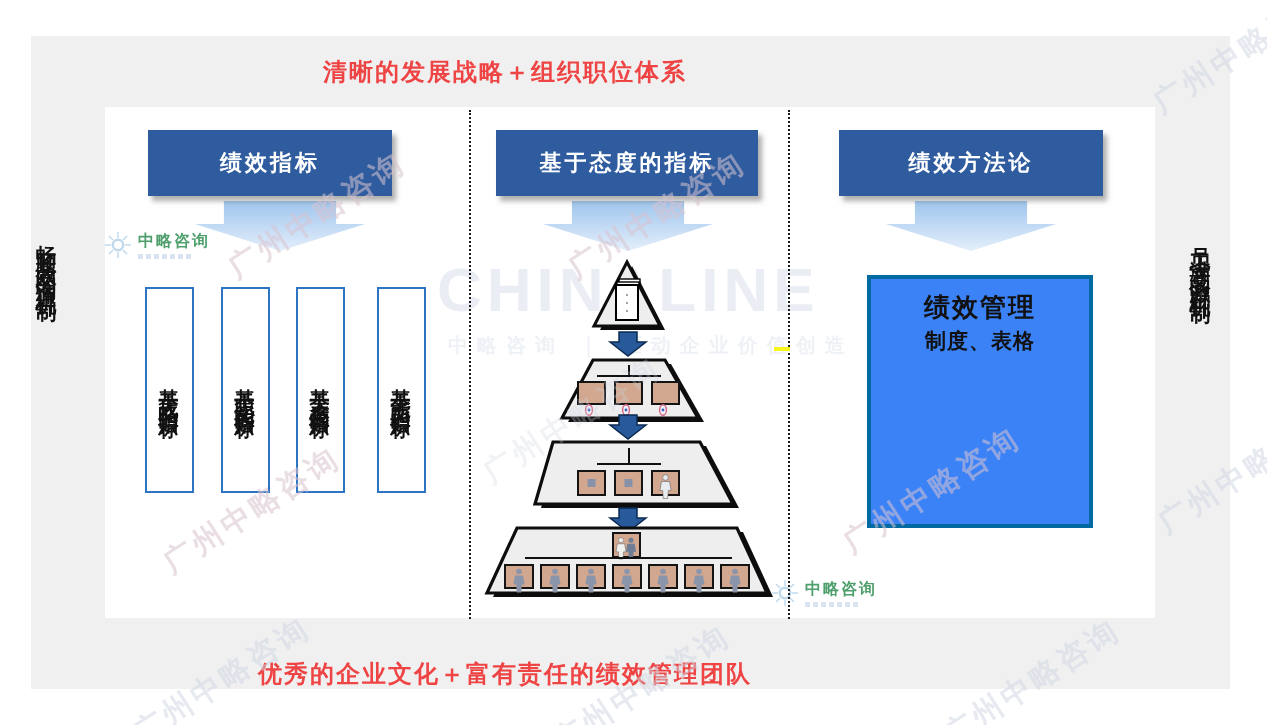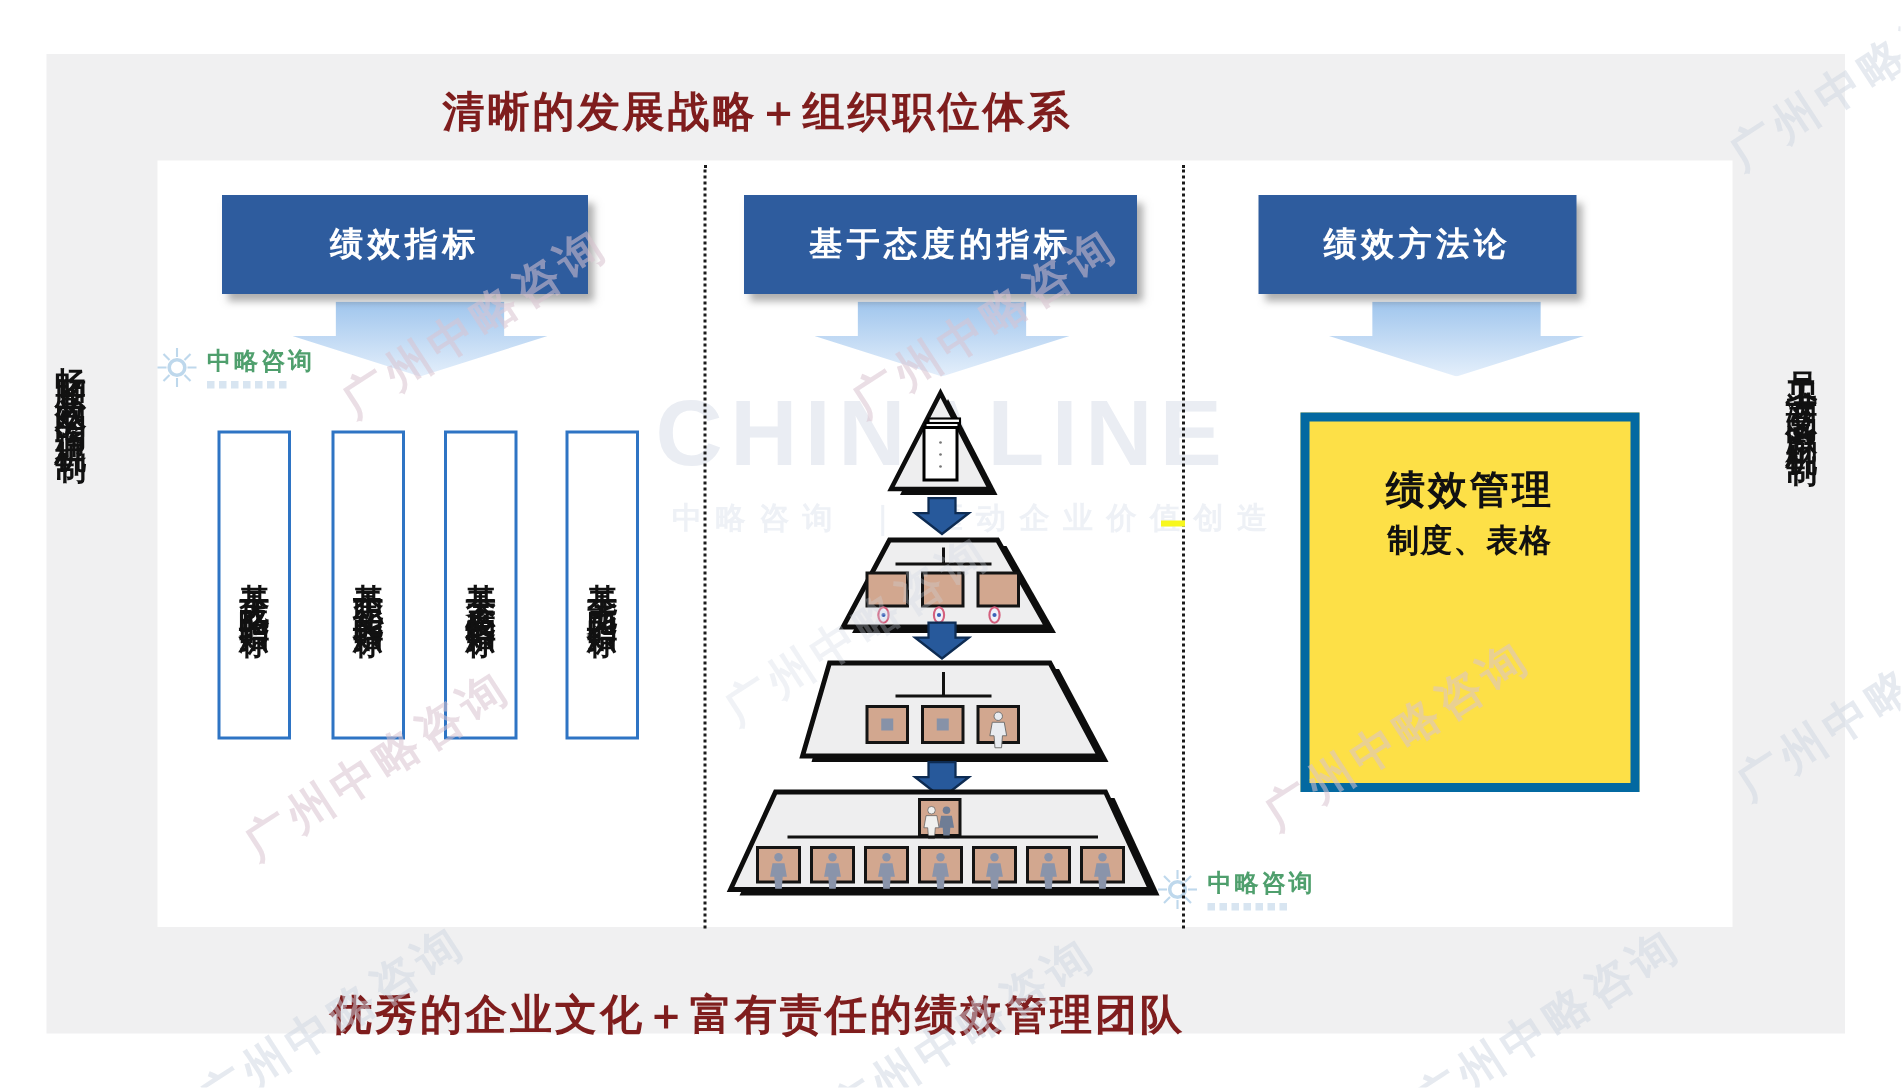--- a/index.html
+++ b/index.html
@@ -3,56 +3,56 @@
 <meta charset="utf-8">
 <style>
   * { margin:0; padding:0; box-sizing:border-box; }
   html,body { width:1267px; height:725px; background:#ffffff; overflow:hidden;
     font-family:"Liberation Sans","DejaVu Sans",sans-serif; position:relative; }
   .abs { position:absolute; }
 
   .panel { left:31px; top:36px; width:1199px; height:653px; background:#f0f0f1; z-index:0; }
   .inner { left:105px; top:107px; width:1050px; height:511px; background:#ffffff; z-index:1; }
 
-  .banner { left:0; width:1010px; text-align:center; font-weight:bold; font-size:28px;
-    color:#7f1d1d; letter-spacing:2px; z-index:4; }
+  .banner { left:0; width:1010px; text-align:center; font-weight:bold; font-size:24px;
+    color:#ef4444; letter-spacing:2px; z-index:4; }
   .banner.top { top:56px; }
   .banner.bottom { top:658px; }
 
   .side-label { writing-mode:vertical-rl; text-orientation:upright; font-weight:bold;
     font-size:21px; color:#111; letter-spacing:7px; z-index:4; }
   .side-label.left  { left:32px;   top:228px; height:280px; }
   .side-label.right { left:1186px; top:230px; height:280px; }
 
   .sep { top:110px; height:509px; width:0; border-left:2.5px dotted #1b1b1b; z-index:3; }
   .sep.s1 { left:469px; } .sep.s2 { left:788px; }
 
   .col-header { top:130px; height:66px; background:#2e5c9e; color:#ffffff; font-weight:bold;
     font-size:22px; letter-spacing:3px; display:flex; align-items:center; justify-content:center;
     box-shadow:4px 5px 5px rgba(95,95,95,.5); z-index:4; }
   .col-header.c1 { left:148px; width:244px; }
   .col-header.c2 { left:496px; width:262px; }
-  .col-header.c3 { left:839px; width:212px; }
+  .col-header.c3 { left:839px; width:264px; }
 
   .big-arrow { top:201px; width:170px; height:50px; z-index:3;
     background:linear-gradient(to bottom,#9fc5ed,#e4effb);
     clip-path:polygon(17% 0,83% 0,83% 46%,100% 46%,50% 100%,0 46%,17% 46%); }
   .big-arrow.a1 { left:195px; } .big-arrow.a2 { left:543px; } .big-arrow.a3 { left:886px; }
 
   .ind-box { top:287px; width:49px; height:206px; background:#ffffff; border:2px solid #2e74c4;
     display:flex; align-items:center; justify-content:center; z-index:4; }
   .ind-box span { writing-mode:vertical-rl; text-orientation:upright; font-weight:bold;
     font-size:20px; letter-spacing:5px; color:#111; }
   .ind-box.b1 { left:145px; } .ind-box.b2 { left:221px; }
   .ind-box.b3 { left:296px; } .ind-box.b4 { left:377px; }
 
   .pyramid { left:470px; top:252px; z-index:4; }
 
-  .method-box { left:867px; top:275px; width:226px; height:253px; background:#fde047;
-    border:6px solid #0369a1; z-index:4; text-align:center; padding-top:27px; }
+  .method-box { left:867px; top:275px; width:226px; height:253px; background:#3b82f6;
+    border:4px solid #0369a1; z-index:4; text-align:center; padding-top:10px; }
   .method-title { font-weight:bold; font-size:26px; line-height:1.45; color:#111; letter-spacing:2px; }
   .method-line { font-weight:bold; font-size:21px; color:#111; letter-spacing:1px; }
   .method-line.first { margin-top:52px; }
 
   .dash { left:774px; top:347px; width:16px; height:4px; background:#f7f71e; z-index:5; }
 
   .cl-brand { left:437px; top:254px; font-weight:bold; font-size:62px; letter-spacing:5px;
     color:#eaedf3; z-index:2; white-space:nowrap; }
   .cl-tagline { left:448px; top:332px; font-weight:bold; font-size:20px; letter-spacing:9px;
     color:#eef1f6; z-index:2; white-space:nowrap; }

